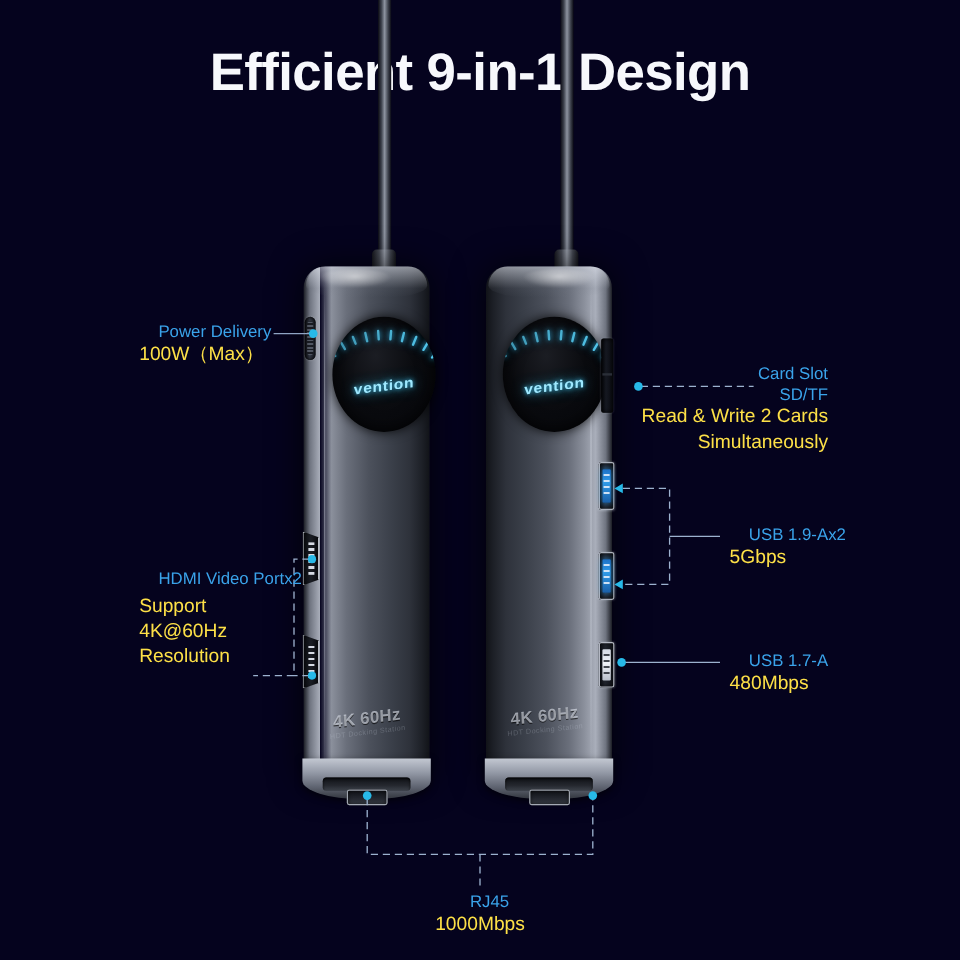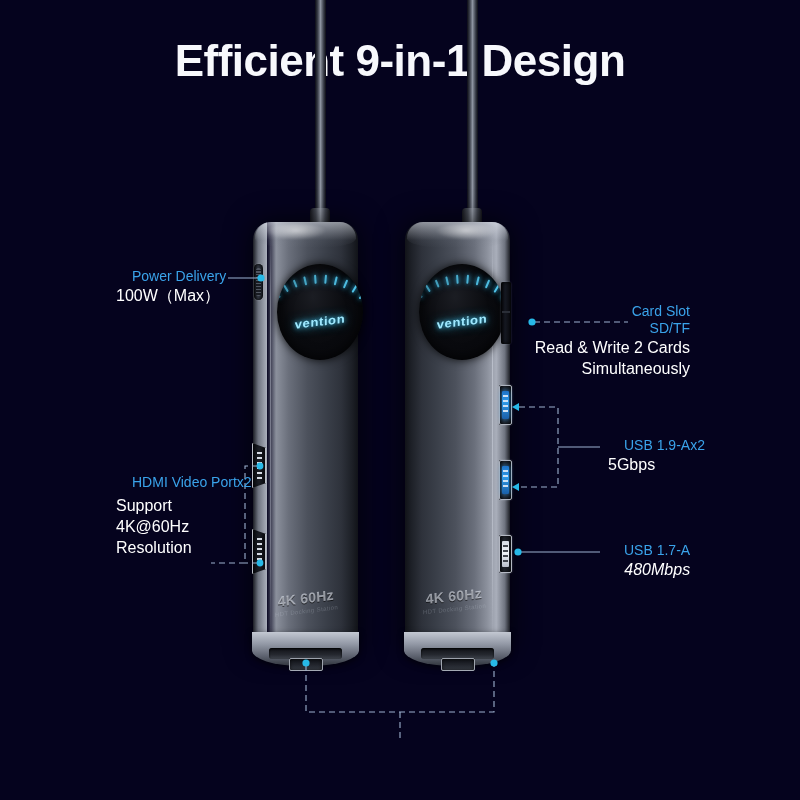--- a/index.html
+++ b/index.html
@@ -143,21 +143,21 @@
 
   .port-rj45{position:absolute;width:34px;height:13px;border-radius:2px;
     background:linear-gradient(180deg,#0d0f14,#23262e 55%,#3c414a);
     box-shadow:inset 0 0 4px #000;}
   .port-rj45 .shell{position:absolute;inset:0;border:1.3px solid rgba(215,222,234,.72);border-radius:2px;}
 
   
   .label{position:absolute;}
   .label .lead{color:#3aa3ea;font-size:14px;line-height:17px;white-space:nowrap;
     font-family:"Liberation Sans",sans-serif;margin-left:16px;}
-  .label .sub{color:#ffffff;font-size:16px;line-height:21px;white-space:nowrap;
+  .label .sub{color:#fde047;font-size:16px;line-height:21px;white-space:nowrap;
     font-family:"Liberation Sans",sans-serif;}
   .label.r{text-align:right;}
   .label.c{text-align:center;}
   .label.l{text-align:left;}
 
   
   #lines{position:absolute;left:0;top:0;width:800px;height:800px;pointer-events:none;}
   .dot{fill:#27b9e8;}
 </style>
 </head>
@@ -315,24 +315,28 @@
     <div class="sub">Simultaneously</div>
   </div>
 
   <div class="label l" style="left:608px;top:437px;">
     <div class="lead">USB 1.9-Ax2</div>
     <div class="sub" style="text-align:left;">5Gbps</div>
   </div>
 
   <div class="label l" style="left:608px;top:542px;">
     <div class="lead">USB 1.7-A</div>
-    <div class="sub" style="text-align:right;font-style:italic;">480Mbps</div>
+    <div class="sub" style="text-align:left;">480Mbps</div>
   </div>
 
   <div class="label l" style="left:116px;top:474px;">
     <div class="lead">HDMI Video Portx2</div>
     <div class="sub" style="margin-top:4px;">Support</div>
     <div class="sub">4K@60Hz</div>
     <div class="sub">Resolution</div>
   </div>
 
+  <div class="label c" style="left:300px;top:743px;width:200px;">
+    <div class="lead">RJ45</div>
+    <div class="sub">1000Mbps</div>
+  </div>
 
 </div>
 
 </body></html>

